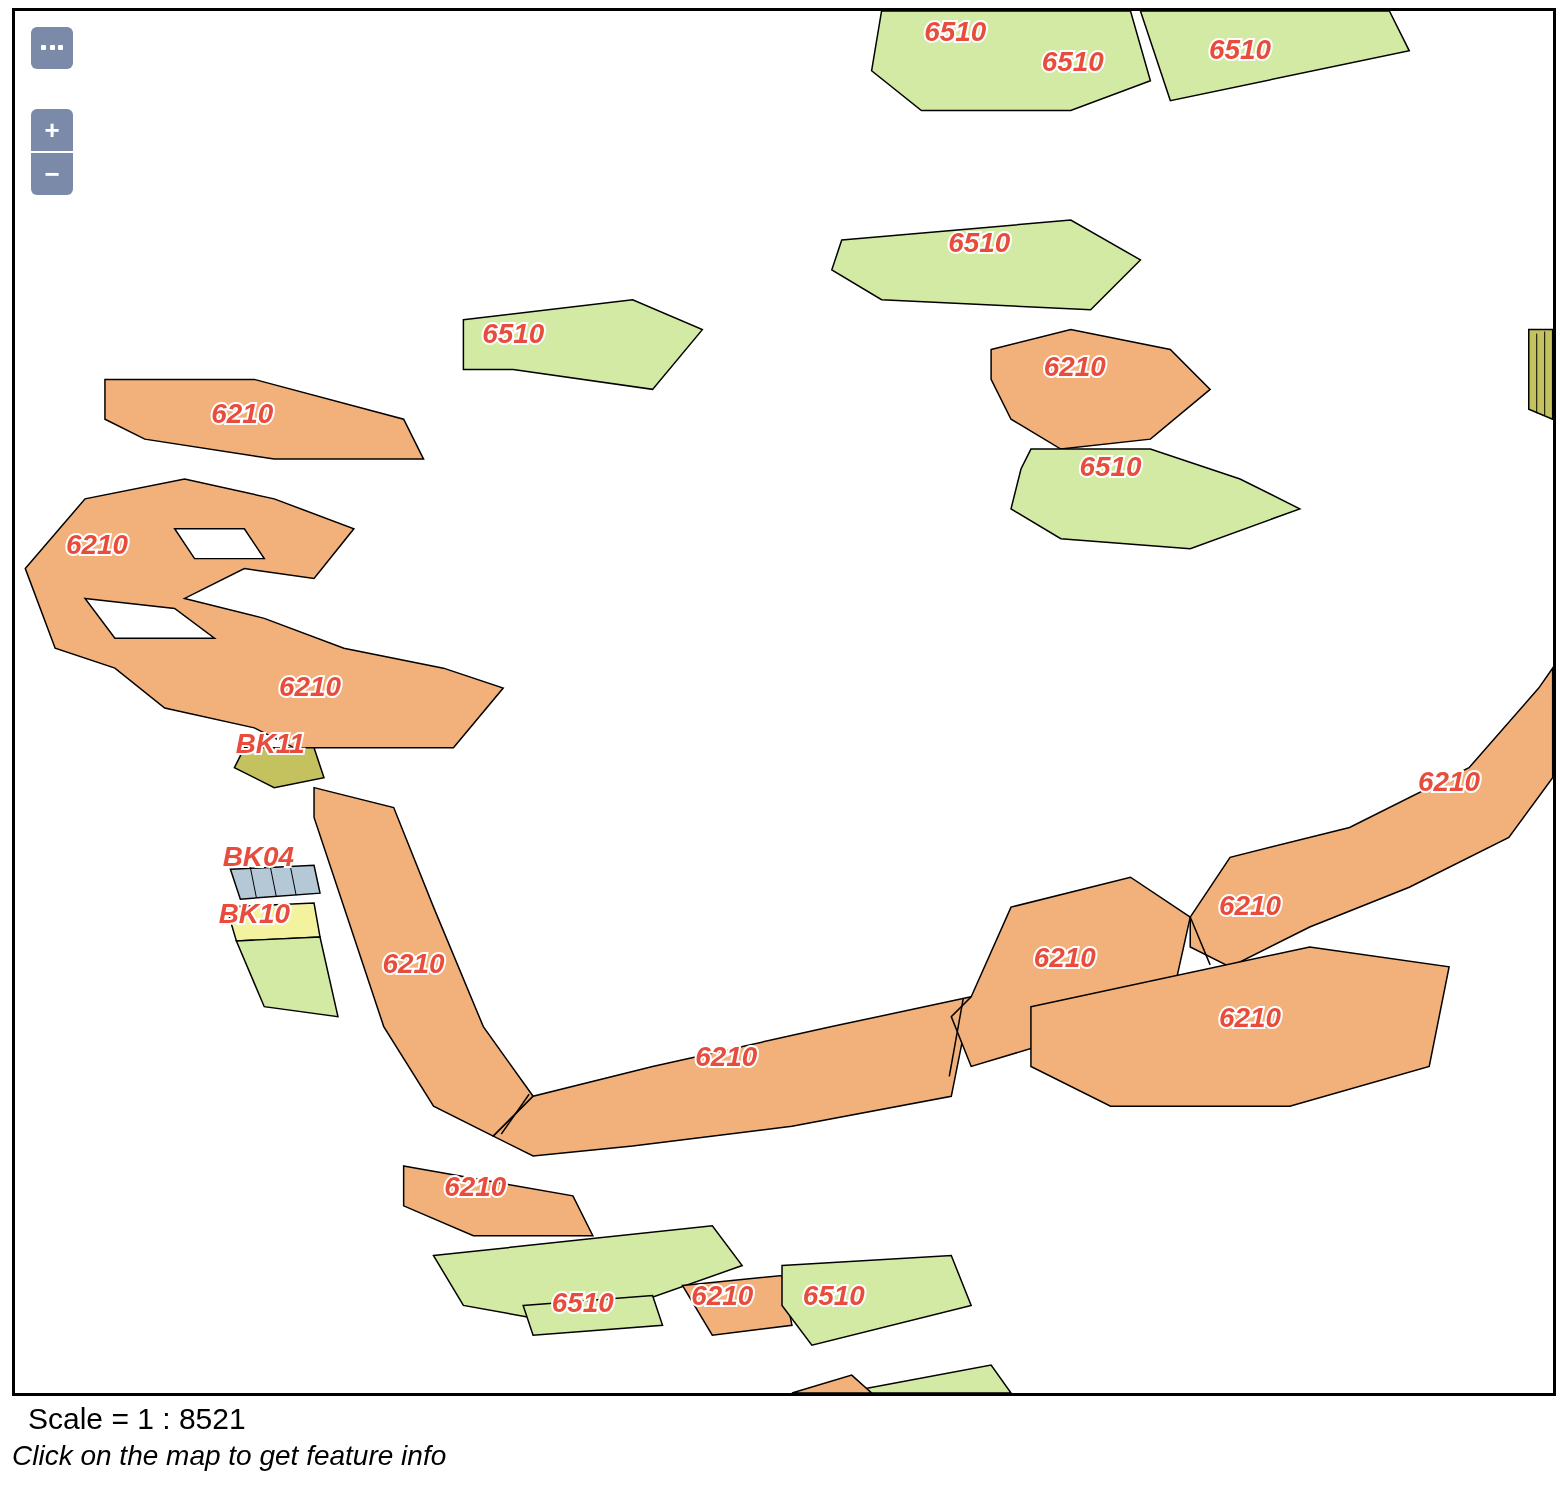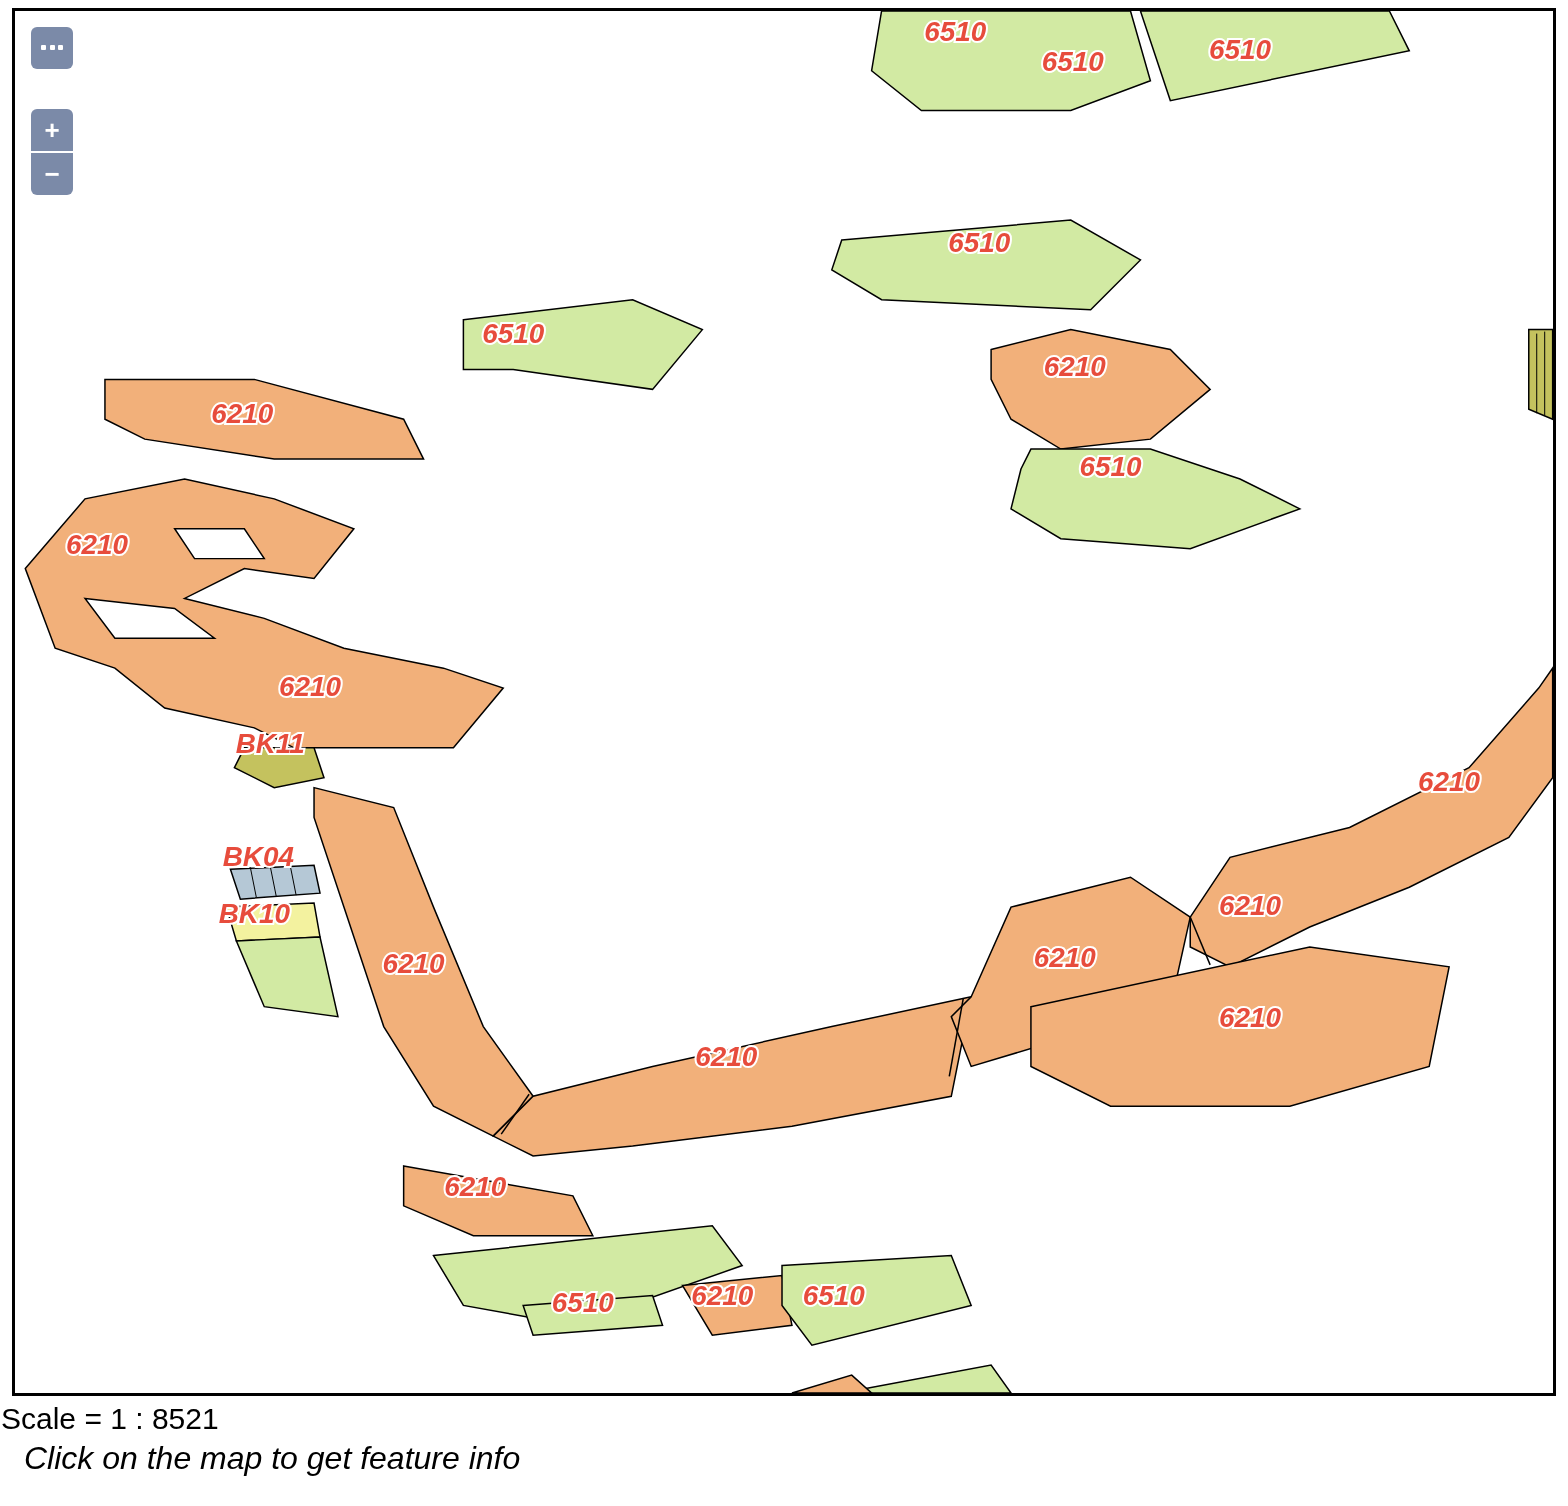--- a/index.html
+++ b/index.html
@@ -67,30 +67,30 @@
     font-weight: bold;
     font-size: 28px;
     fill: #e74c3c;
     stroke: #fff;
     stroke-width: 4px;
     paint-order: stroke fill;
     text-anchor: middle;
   }
   .scale-text {
     position: absolute;
-    left: 1px;
+    left: 28px;
     top: 1402px;
     font-size: 30px;
     font-family: Verdana, Geneva, sans-serif;
   }
   .hint-text {
     position: absolute;
-    left: 24px;
+    left: 12px;
     top: 1440px;
-    font-size: 32px;
+    font-size: 28px;
     font-style: italic;
     font-family: Verdana, Geneva, sans-serif;
   }
   .poly-orange { fill: #f2b07a; stroke: #000; stroke-width: 1.5; }
   .poly-green  { fill: #d2eaa3; stroke: #000; stroke-width: 1.5; }
   .poly-olive  { fill: #c4c25e; stroke: #000; stroke-width: 1.5; }
   .poly-blue   { fill: #b5c8d6; stroke: #000; stroke-width: 1.5; }
   .poly-yellow { fill: #f3f29f; stroke: #000; stroke-width: 1.5; }
 </style>
 </head>

